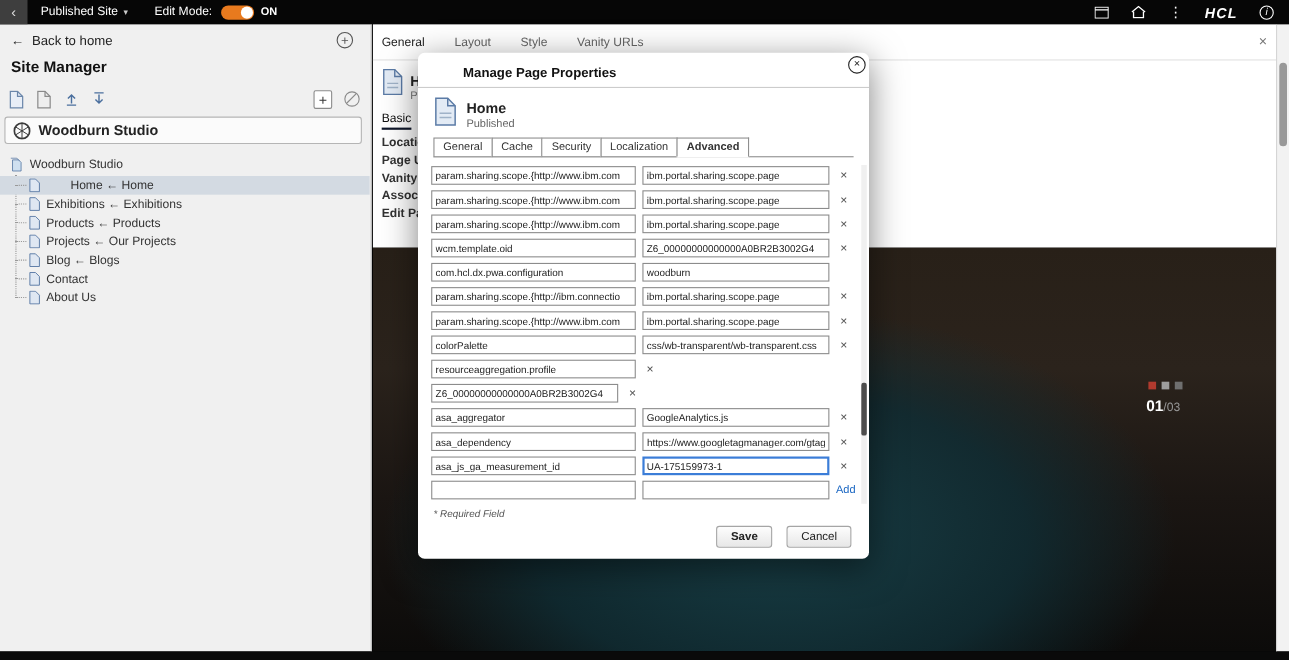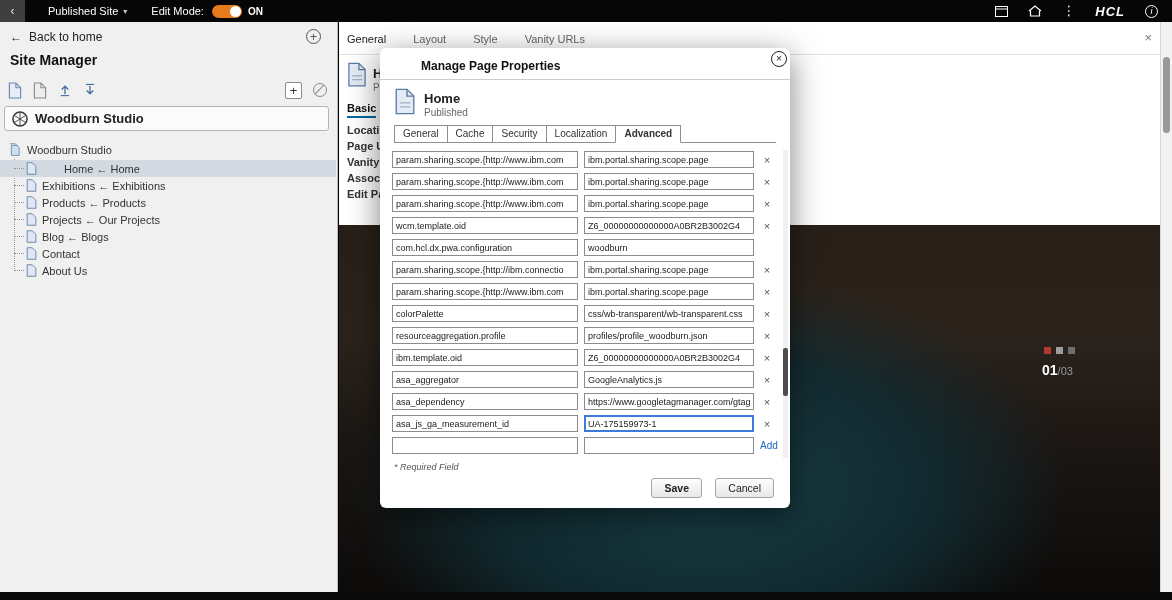--- a/index.html
+++ b/index.html
@@ -5,21 +5,21 @@
   * { box-sizing: border-box; }
   html,body { margin:0; padding:0; background:#222; }
   .screen {
     position:relative; width:1172px; height:600px; overflow:hidden;
     font-family:"Liberation Sans", sans-serif; background:#000;
   }
 
   
   .topbar { position:absolute; left:0; top:0; right:0; height:22px; background:#060606; display:flex; align-items:center; color:#fff; z-index:5; }
   .back-btn { width:25px; height:22px; background:#3e3e3e; color:#ddd; border:none; font-size:13px; line-height:20px; text-align:center; padding:0; cursor:pointer; }
-  .site-menu { margin-left:23px; display:flex; align-items:center; gap:5px; font-size:11px; cursor:pointer; }
+  .site-menu { margin-left:12px; display:flex; align-items:center; gap:5px; font-size:11px; cursor:pointer; }
   .caret { font-size:8px; color:#ccc; }
   .edit-label { margin-left:24px; font-size:11px; }
   .toggle { margin-left:8px; width:30px; height:13px; border-radius:7px; background:#e87a1e; position:relative; cursor:pointer; }
   .toggle .knob { position:absolute; right:1px; top:1px; width:11px; height:11px; border-radius:50%; background:#fff; }
   .toggle-state { margin-left:6px; font-size:10px; font-weight:bold; }
   .top-right { margin-left:auto; display:flex; align-items:center; gap:20px; padding-right:14px; }
   .tr-icon { display:flex; align-items:center; justify-content:center; cursor:pointer; background:none; border:none; padding:0; color:#fff; }
   .kebab { font-size:13px; line-height:12px; }
   .hcl-logo { font-style:italic; font-weight:bold; font-size:13px; letter-spacing:1px; }
   .info-circle { width:13px; height:13px; border:1px solid #fff; border-radius:50%; font-size:9px; font-style:italic; display:flex; align-items:center; justify-content:center; }
@@ -48,21 +48,21 @@
   .tabs { position:absolute; left:8px; top:11px; display:flex; gap:27px; font-size:11px; color:#666; }
   .tabs .tab { cursor:pointer; }
   .tabs .tab.active { color:#222; }
   .tabline { position:absolute; left:0; right:0; top:32px; border-top:1px solid #e2e2e2; }
   .panel-close { position:absolute; right:8px; top:8px; background:none; border:none; color:#777; font-size:13px; padding:0; cursor:pointer; }
   .page-icon-wrap { position:absolute; left:8px; top:40px; }
   .page-title { position:absolute; left:34px; top:44px; font-size:13px; font-weight:bold; color:#222; }
   .page-status { position:absolute; left:34px; top:60px; font-size:10px; color:#777; }
   .subtabs { position:absolute; left:8px; top:80px; display:flex; gap:18px; font-size:11px; }
   .subtab { color:#555; cursor:pointer; padding-bottom:2px; }
-  .subtab.active { color:#111; font-weight:bold; border-bottom:2px solid #0369a1; }
+  .subtab.active { color:#111; font-weight:normal; border-bottom:2px solid #0f172a; }
   .field-labels { position:absolute; left:8px; top:102px; }
   .field-label { height:16px; font-size:11px; font-weight:bold; color:#333; white-space:nowrap; }
 
   
   .preview { position:absolute; left:339px; top:225px; right:12px; bottom:8px;
     background:
       radial-gradient(ellipse 500px 290px at 45% 72%, rgba(24,64,72,0.95), rgba(16,45,52,0.85) 45%, rgba(10,20,22,0) 72%),
       linear-gradient(180deg, #282018 0%, #2b231c 30%, #1b1613 62%, #0c0b0a 100%);
   }
   .dots { position:absolute; left:705px; top:122px; display:flex; gap:5px; }
@@ -346,25 +346,23 @@
         <input class="kv-input val" value="ibm.portal.sharing.scope.page" style="">
         <button class="rm">×</button>
       </div>
       <div class="kvrow">
         <input class="kv-input key" value="colorPalette" style="">
         <input class="kv-input val" value="css/wb-transparent/wb-transparent.css" style="">
         <button class="rm">×</button>
       </div>
       <div class="kvrow">
         <input class="kv-input key" value="resourceaggregation.profile" style="">
-        <input class="kv-input val" value="profiles/profile_woodburn.json" style="">
-        <button class="rm">×</button>
-      </div>
-      <div class="kvrow">
-        <input class="kv-input key" value="ibm.template.oid" style="">
+        <button class="rm">×</button>
+      </div>
+      <div class="kvrow">
         <input class="kv-input val" value="Z6_00000000000000A0BR2B3002G4" style="">
         <button class="rm">×</button>
       </div>
       <div class="kvrow">
         <input class="kv-input key" value="asa_aggregator" style="">
         <input class="kv-input val" value="GoogleAnalytics.js" style="">
         <button class="rm">×</button>
       </div>
       <div class="kvrow">
         <input class="kv-input key" value="asa_dependency" style="">

